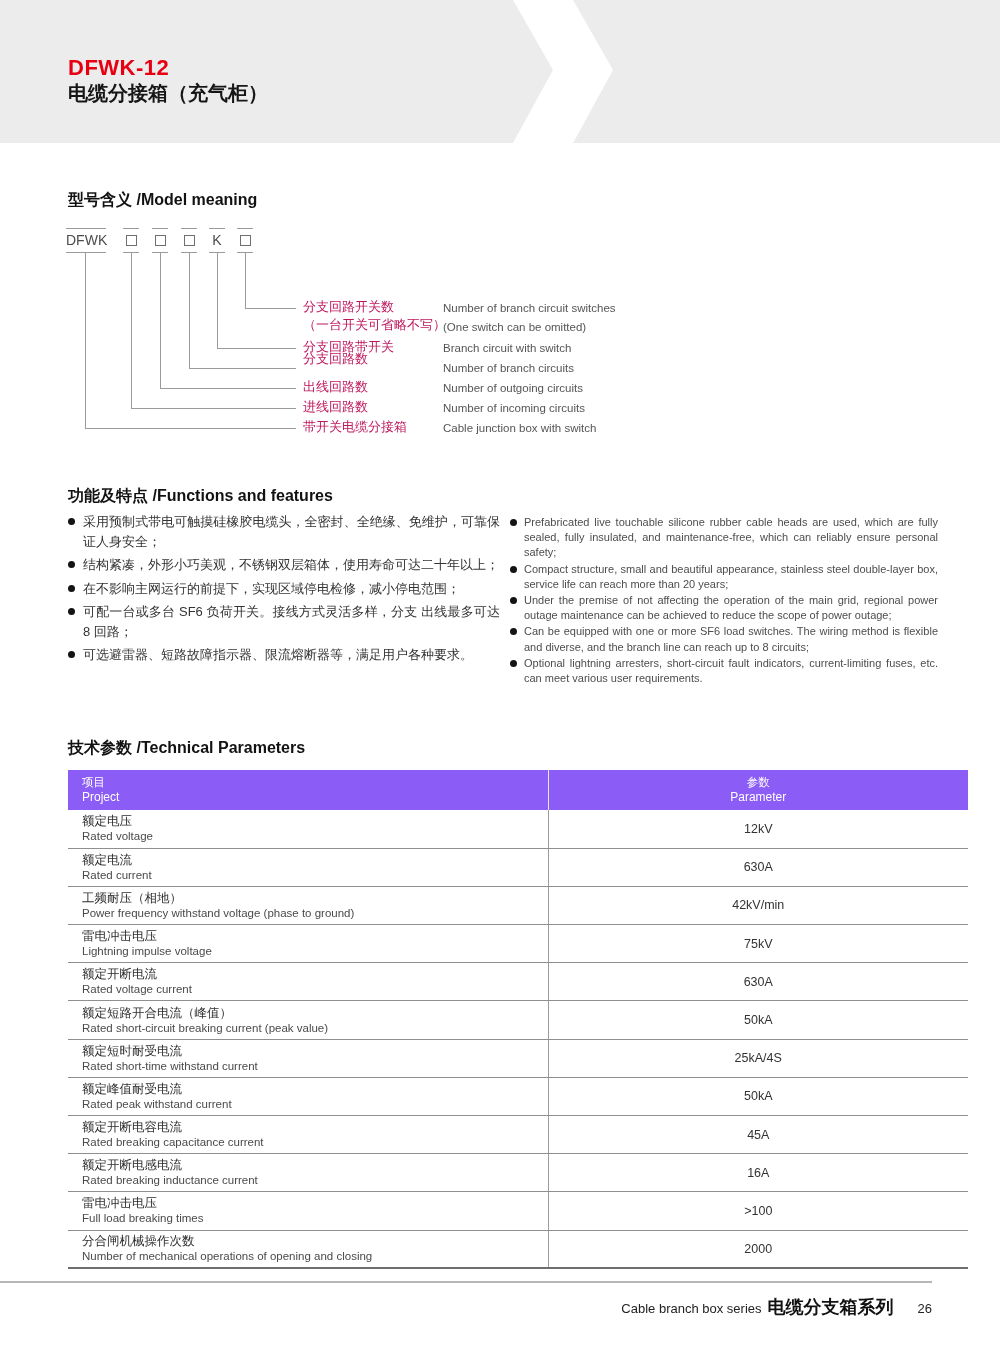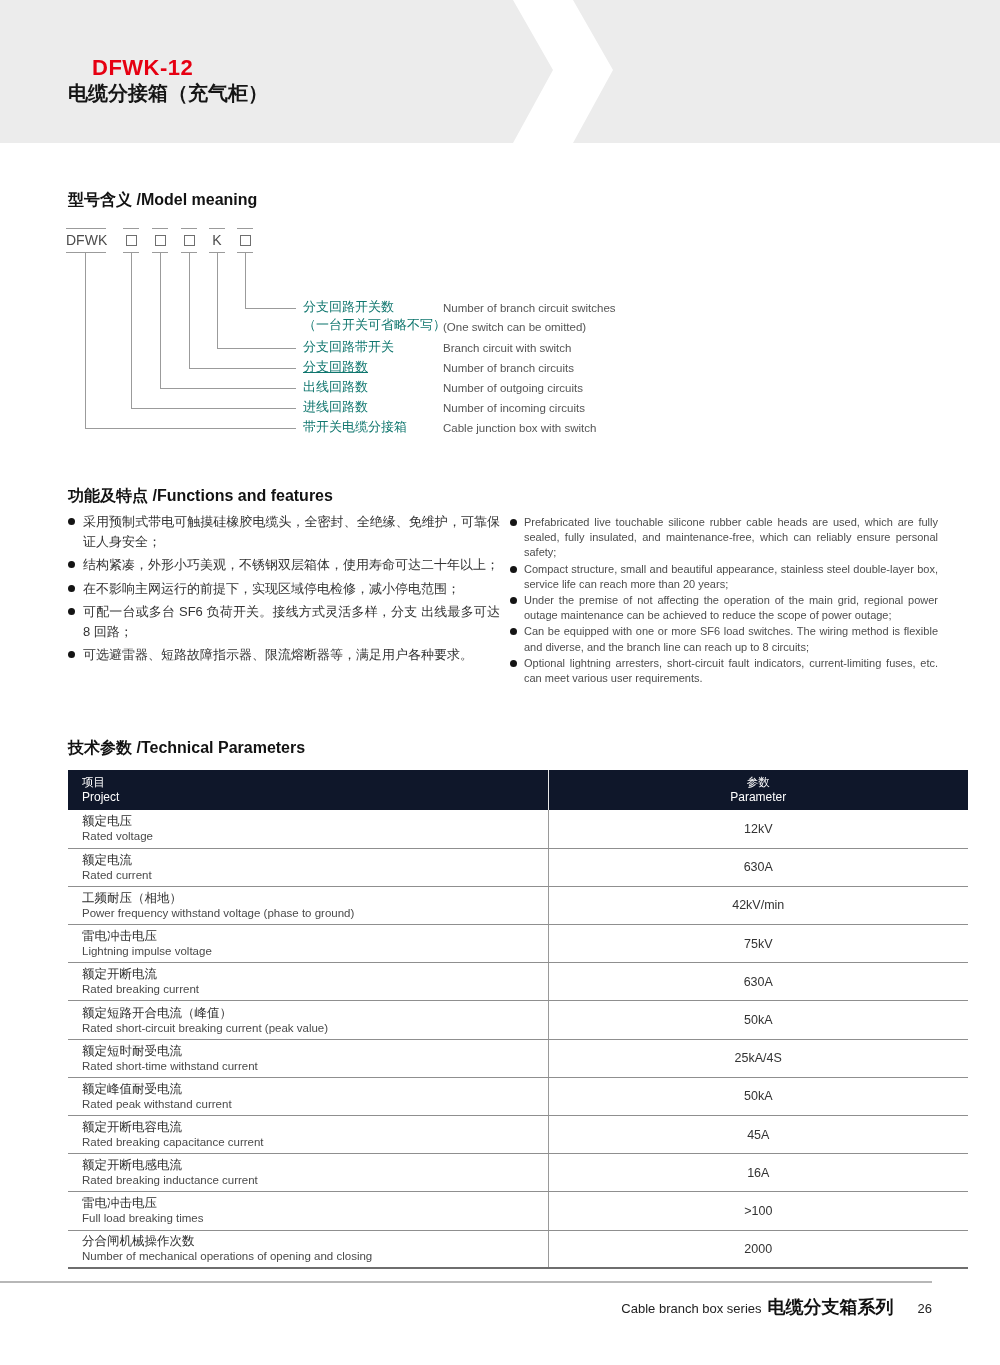--- a/index.html
+++ b/index.html
@@ -5,52 +5,52 @@
   * { margin:0; padding:0; box-sizing:border-box; }
   html,body { background:#fff; }
   body { font-family:"Liberation Sans","DejaVu Sans",sans-serif; }
   .page { position:relative; width:1000px; height:1365px; background:#ffffff; overflow:hidden; margin:0 auto; }
 
   
   .band { position:absolute; left:0; top:0; width:1000px; height:143px; background:#ececec; }
   .chevron { position:absolute; left:0; top:0; width:1000px; height:143px; background:#ffffff;
              clip-path:polygon(513px 0px,573px 0px,613px 70px,573px 143px,513px 143px,553px 70px); }
   .titles { position:absolute; left:68px; top:55px; }
-  .model-title { font-size:22px; font-weight:bold; color:#e60012; line-height:26px; letter-spacing:.5px;margin-left:24px; }
+  .model-title { font-size:22px; font-weight:bold; color:#e60012; line-height:26px; letter-spacing:.5px; }
   .model-subtitle { font-size:20px; font-weight:bold; color:#161616; line-height:24px; }
 
   
   .h2 { position:absolute; left:68px; font-size:16px; font-weight:bold; color:#121212; }
 
   
   .diagram { position:absolute; left:0; top:225px; width:792px; height:235px; }
   .diagram .part-text { position:absolute; font-size:14px; color:#4c4c4c; text-align:center; line-height:20px; }
   .diagram .box { position:absolute; width:11px; height:11px; border:1.5px solid #6f6f6f; background:#fff; }
   .diagram .hline, .diagram .vline { position:absolute; background:#9b9b9b; }
   .diagram .hline { height:1px; }
   .diagram .vline { width:1px; }
-  .diagram .lab-cn { position:absolute; font-size:13px; color:#0f766e; line-height:16px; white-space:nowrap; }
+  .diagram .lab-cn { position:absolute; font-size:13px; color:#be185d; line-height:16px; white-space:nowrap; }
   .diagram .lab-en { position:absolute; font-size:11.5px; color:#555; line-height:16px; white-space:nowrap; }
 
   
   .bullets { position:absolute; list-style:none; }
   .bullets li { display:flex; align-items:flex-start; }
   .dot { width:7px; height:7px; border-radius:50%; background:#141414; flex:0 0 auto; }
   .bullets-cn { left:68px; top:512px; width:432px; }
   .bullets-cn li { margin-bottom:4px; }
   .bullets-cn .dot { margin:6px 8px 0 0; }
   .bullets-cn .btxt { font-size:13px; line-height:19.5px; color:#333; text-align:justify; }
   .bullets-en { left:510px; top:515px; width:428px; }
   .bullets-en li { margin-bottom:1px; }
   .bullets-en .dot { margin:4px 7px 0 0; }
   .bullets-en .btxt { font-size:11px; line-height:15.2px; color:#4d4d4d; text-align:justify; }
 
   
   .tech-table { position:absolute; left:68px; top:770px; width:864px; border-collapse:collapse; table-layout:fixed; }
-  .tech-table thead th { background:#0f172a; color:#fff; height:40px; font-weight:normal; vertical-align:middle; }
+  .tech-table thead th { background:#8b5cf6; color:#fff; height:40px; font-weight:normal; vertical-align:middle; }
   .tech-table thead .th1 { width:480px; text-align:left; padding-left:14px; }
   .tech-table thead .th2 { width:420px; text-align:center; border-left:1px solid #e8e8e8; }
   .tech-table thead .hcn { font-size:11.5px; line-height:15px; }
   .tech-table thead .hen { font-size:12px; line-height:15px; }
   .tech-table tbody td { height:38.2px; border-bottom:1px solid #8f8f8f; vertical-align:middle; }
   .tech-table tbody tr:last-child td { border-bottom:2px solid #6e6e6e; }
   .tech-table tbody .c1 { padding-left:14px; }
   .tech-table tbody .c2 { text-align:center; font-size:12.5px; color:#333; border-left:1px solid #9a9a9a; }
   .tech-table .cn { font-size:12.5px; color:#2e2e2e; line-height:16px; }
   .tech-table .en { font-size:11.5px; color:#4a4a4a; line-height:15px; }
@@ -106,21 +106,21 @@
       <div class="hline" style="left: 237px; top: 27px; width: 16px;"></div>
       <div class="box" style="left: 239.5px; top: 10px;"></div>
       <div class="vline" style="left: 245px; top: 28px; height: 55px;"></div>
       <div class="hline" style="left: 245px; top: 83px; width: 51px;"></div>
       <div class="lab-cn" style="left: 303px; top: 74px;">分支回路开关数</div>
       <div class="lab-en" style="left: 443px; top: 75px;">Number of branch circuit switches</div>
       <div class="lab-cn" style="left: 303px; top: 92px;">（一台开关可省略不写）</div>
       <div class="lab-en" style="left: 443px; top: 94px;">(One switch can be omitted)</div>
       <div class="lab-cn" style="left: 303px; top: 114px;">分支回路带开关</div>
       <div class="lab-en" style="left: 443px; top: 115px;">Branch circuit with switch</div>
-      <div class="lab-cn" style="left: 303px; top: 134px; text-decoration: underline;">分支回路数</div>
+      <div class="lab-cn" style="left: 303px; top: 126px;">分支回路数</div>
       <div class="lab-en" style="left: 443px; top: 135px;">Number of branch circuits</div>
       <div class="lab-cn" style="left: 303px; top: 154px;">出线回路数</div>
       <div class="lab-en" style="left: 443px; top: 155px;">Number of outgoing circuits</div>
       <div class="lab-cn" style="left: 303px; top: 174px;">进线回路数</div>
       <div class="lab-en" style="left: 443px; top: 175px;">Number of incoming circuits</div>
       <div class="lab-cn" style="left: 303px; top: 194px;">带开关电缆分接箱</div>
       <div class="lab-en" style="left: 443px; top: 187px; margin-top: 8px;">Cable junction box with switch</div>
     </div>
 
   <div class="h2" style="top:486px;">功能及特点 /Functions and features</div>
@@ -220,21 +220,21 @@
     <td class="c1">
       <div class="cn">雷电冲击电压</div>
       <div class="en">Lightning impulse voltage</div>
     </td>
     <td class="c2">75kV</td>
   </tr>
 
   <tr>
     <td class="c1">
       <div class="cn">额定开断电流</div>
-      <div class="en">Rated breaking current</div>
+      <div class="en">Rated voltage current</div>
     </td>
     <td class="c2">630A</td>
   </tr>
 
   <tr>
     <td class="c1">
       <div class="cn">额定短路开合电流（峰值）</div>
       <div class="en">Rated short-circuit breaking current (peak value)</div>
     </td>
     <td class="c2">50kA</td>

